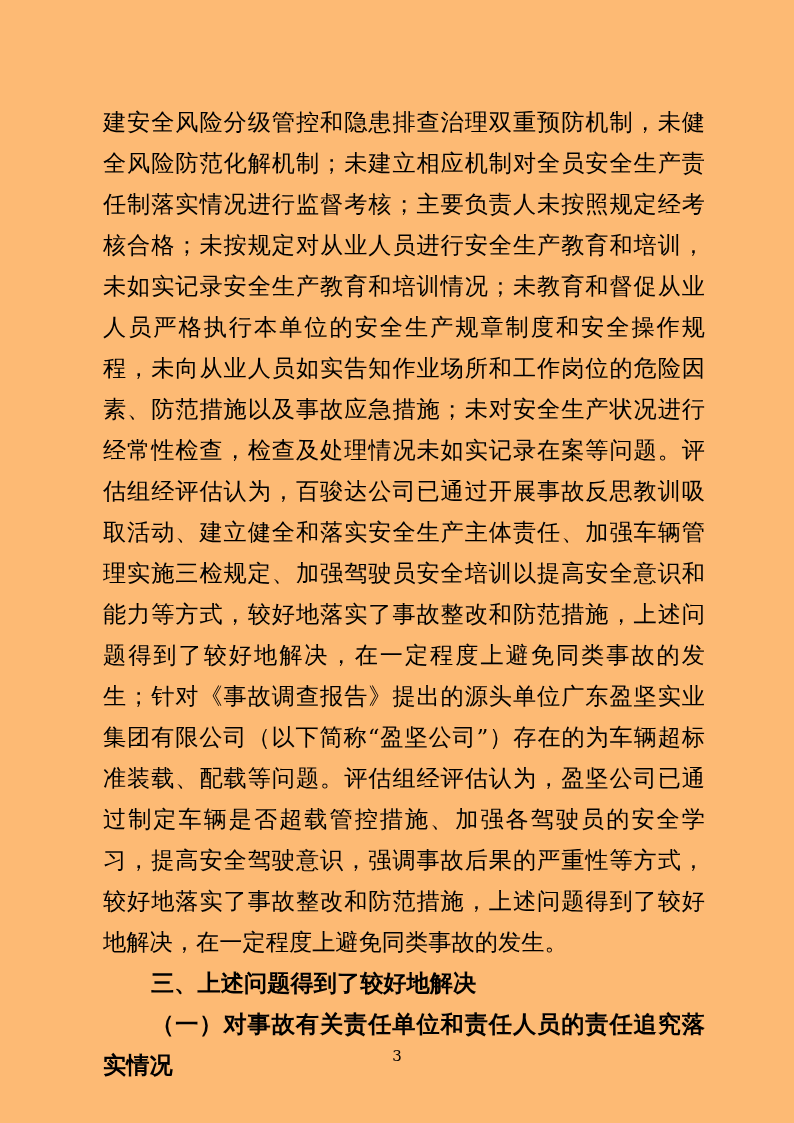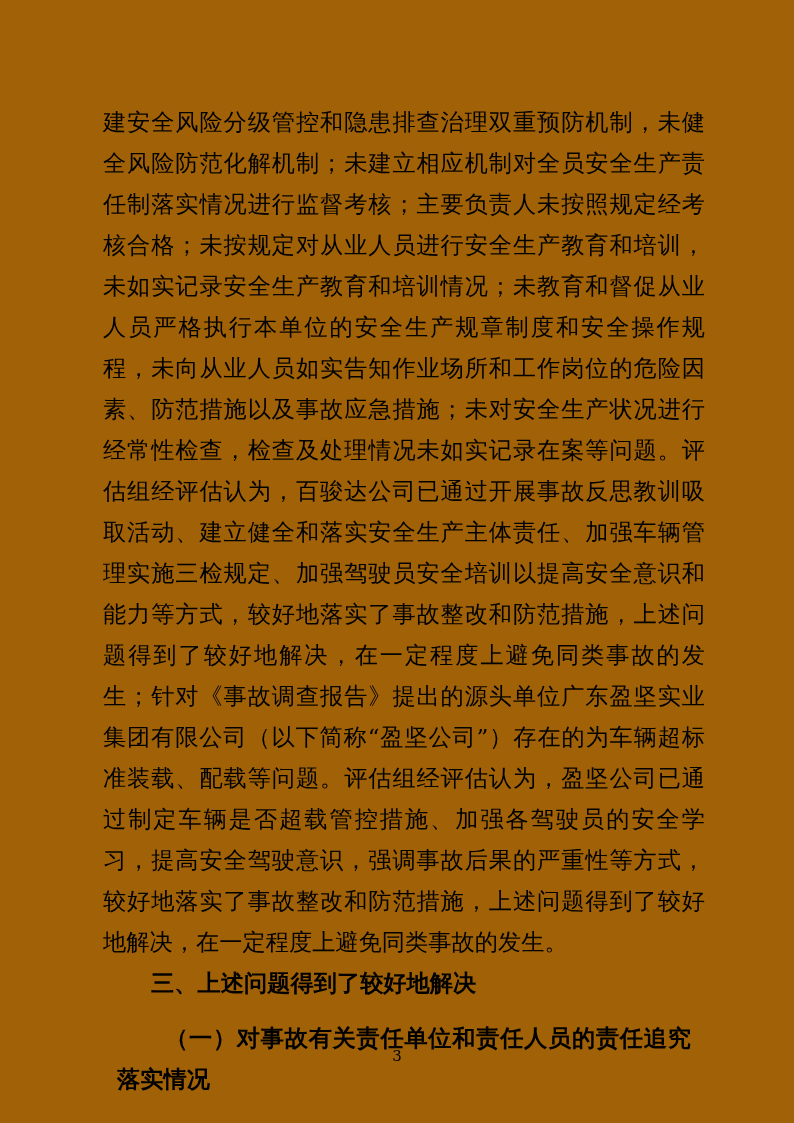--- a/index.html
+++ b/index.html
@@ -6,21 +6,21 @@
   html, body {
     margin: 0;
     padding: 0;
     background: #ffffff;
   }
 
   .page {
     position: relative;
     width: 794px;
     height: 1123px;
-    background: #a16207;
+    background: #fdba74;
     margin: 0 auto;
     overflow: hidden;
     box-sizing: border-box;
   }
 
   .content {
     position: absolute;
     left: 103px;
     top: 101px;
     width: 602px;
@@ -54,21 +54,21 @@
     word-break: break-all;
   }
 
   
   .heading-2 {
     font-family: "DejaVu Serif", "Liberation Serif", serif;
     font-size: 23.2px;
     line-height: 41px;
     font-weight: 700;
     color: #000000;
-    margin: 14px;
+    margin: 0;
     text-indent: 48px;
     text-align: justify;
     text-justify: inter-character;
     text-align-last: left;
     letter-spacing: 0.05px;
     word-break: break-all;
   }
 
   .page-number {
     position: absolute;

